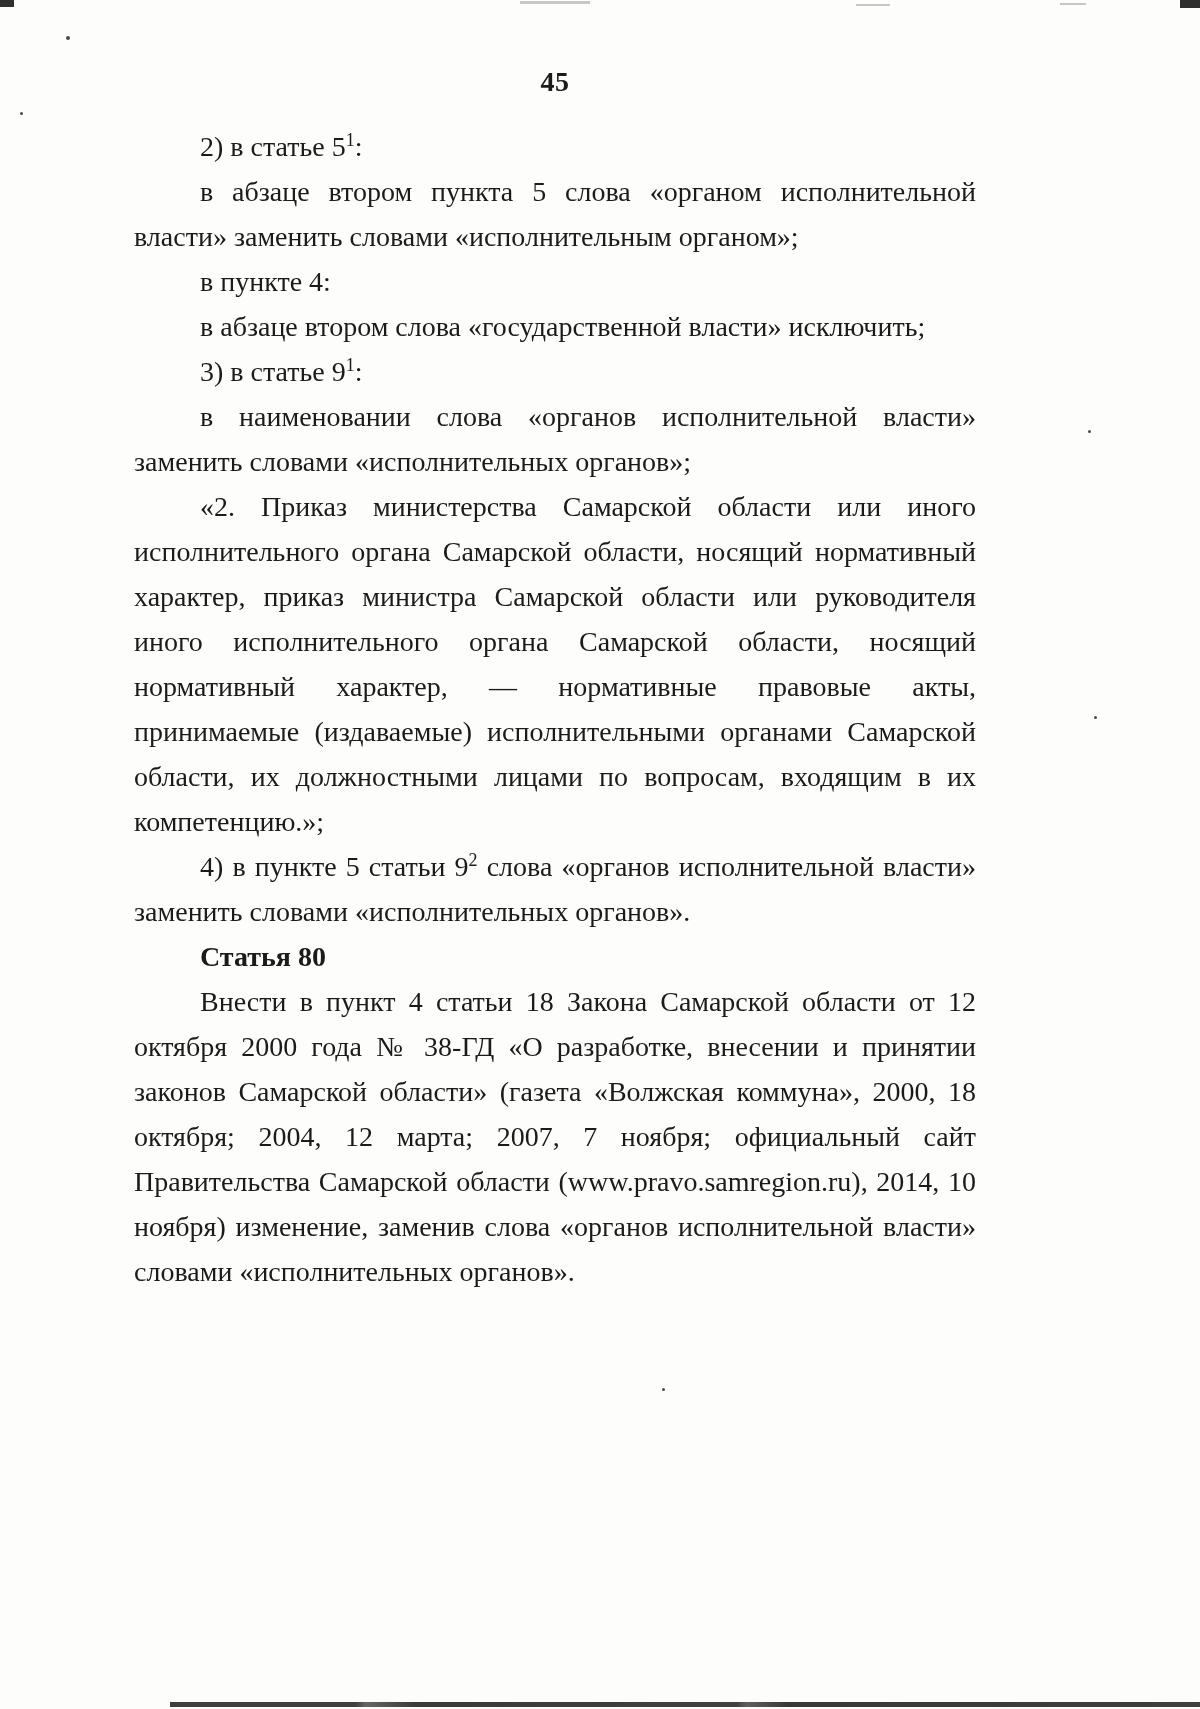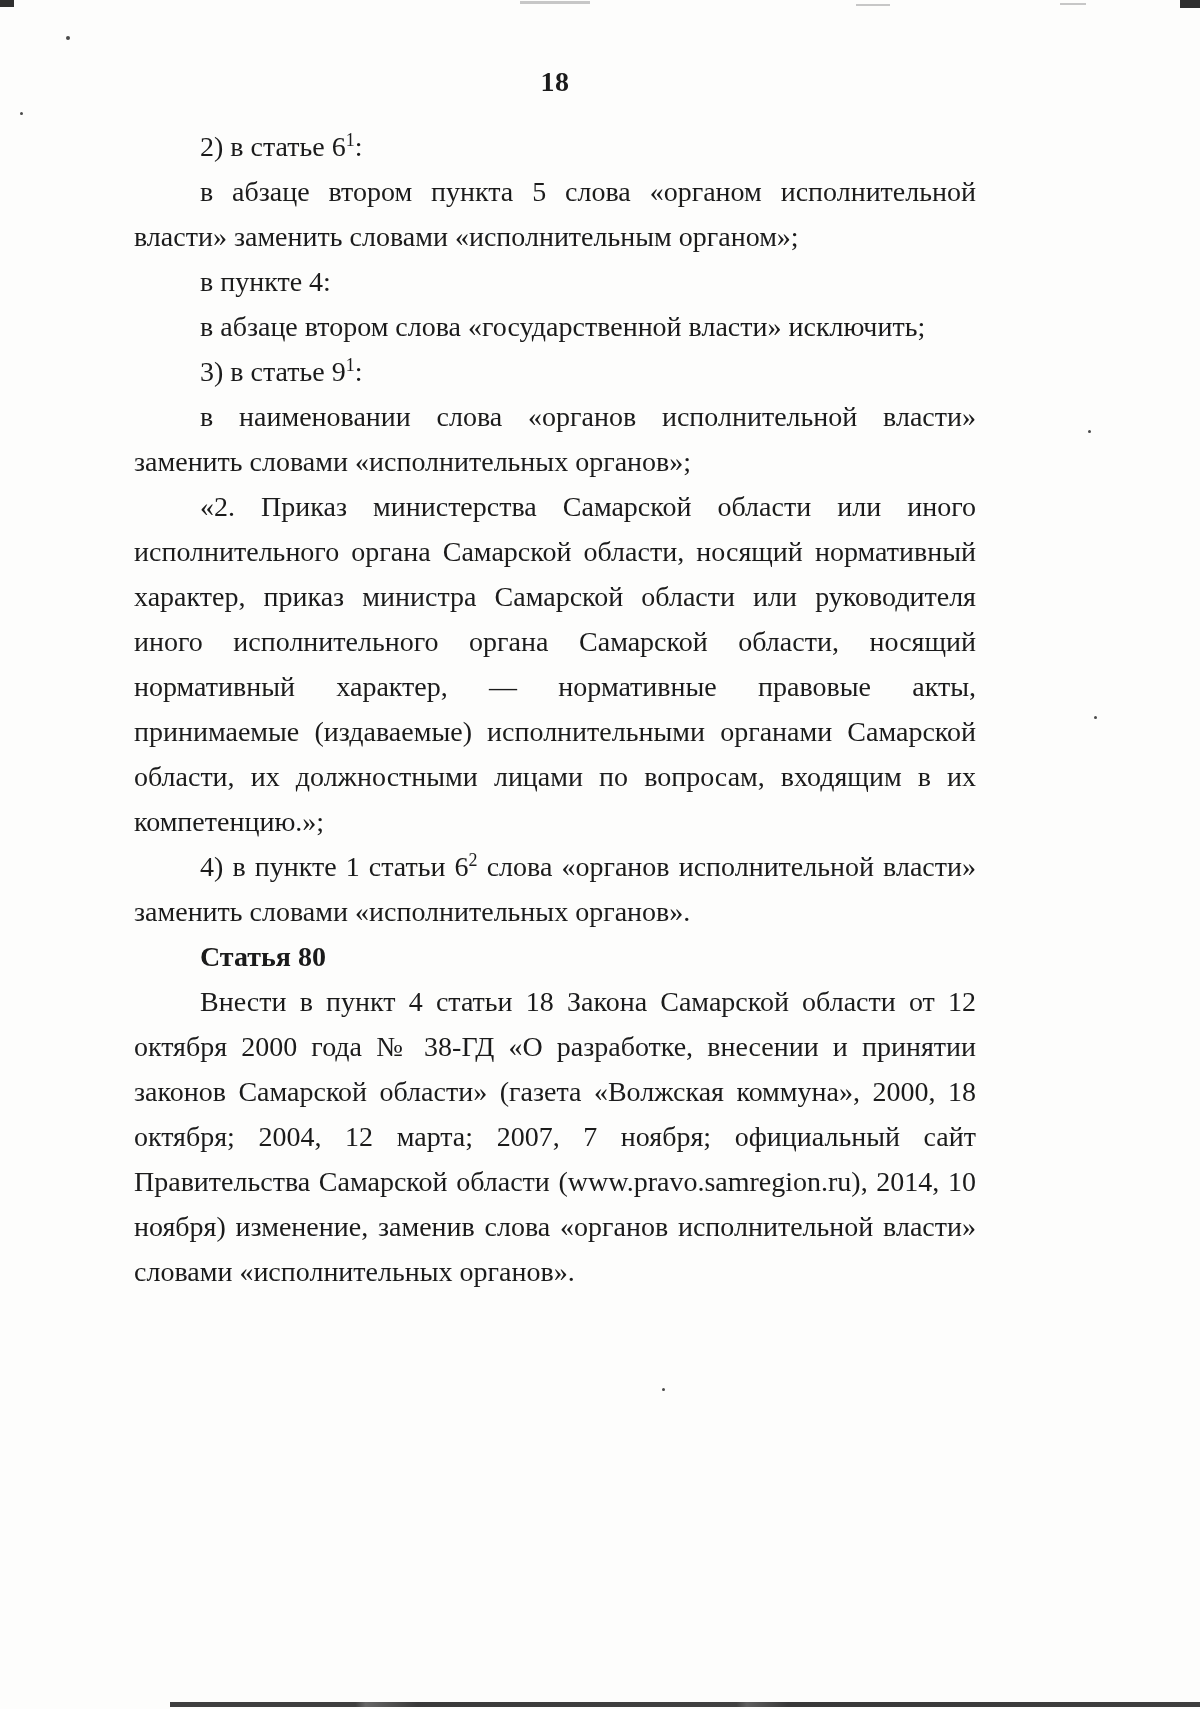--- a/index.html
+++ b/index.html
@@ -81,40 +81,40 @@
   <div class="artifact faint" style="top:1px; left:520px; width:70px; height:3px;"></div>
   <div class="artifact faint" style="top:4px; left:856px; width:34px; height:2px;"></div>
   <div class="artifact faint" style="top:3px; left:1060px; width:26px; height:2px;"></div>
   <div class="dot" style="top:36px; left:66px; width:4px; height:4px;"></div>
   <div class="dot" style="top:112px; left:20px; width:3px; height:3px;"></div>
   <div class="dot" style="top:430px; left:1088px; width:3px; height:3px;"></div>
   <div class="dot" style="top:716px; left:1094px; width:3px; height:3px;"></div>
   <div class="dot" style="top:1388px; left:662px; width:3px; height:3px;"></div>
   <div class="bottom-edge"></div>
 
-  <div class="page-number">18</div>
+  <div class="page-number">45</div>
 
   <div class="content">
 
-    <p class="para"><span>2) в статье 6</span><sup>1</sup><span>:</span></p>
+    <p class="para"><span>2) в статье 5</span><sup>1</sup><span>:</span></p>
 
     <p class="para">в абзаце втором пункта 5 слова «органом исполнительной власти» заменить словами «исполнительным органом»;</p>
 
     <p class="para">в пункте 4:</p>
 
     <p class="para">в абзаце втором слова «государственной власти» исключить;</p>
 
 
     <p class="para"><span>3) в статье 9</span><sup>1</sup><span>:</span></p>
 
     <p class="para">в наименовании слова «органов исполнительной власти» заменить словами «исполнительных органов»;</p>
 
 
     <p class="para">«2. Приказ министерства Самарской области или иного исполнительного органа Самарской области, носящий нормативный характер, приказ министра Самарской области или руководителя иного исполнительного органа Самарской области, носящий нормативный характер, — нормативные правовые акты, принимаемые (издаваемые) исполнительными органами Самарской области, их должностными лицами по вопросам, входящим в их компетенцию.»;</p>
 
-    <p class="para"><span>4) в пункте 1 статьи 6</span><sup>2</sup><span> слова «органов исполнительной власти» заменить словами «исполнительных органов».</span></p>
+    <p class="para"><span>4) в пункте 5 статьи 9</span><sup>2</sup><span> слова «органов исполнительной власти» заменить словами «исполнительных органов».</span></p>
 
     <p class="para heading">Статья 80</p>
 
     <p class="para">Внести в пункт 4 статьи 18 Закона Самарской области от 12 октября 2000 года № 38-ГД «О разработке, внесении и принятии законов Самарской области» (газета «Волжская коммуна», 2000, 18 октября; 2004, 12 марта; 2007, 7 ноября; официальный сайт Правительства Самарской области (www.pravo.samregion.ru), 2014, 10 ноября) изменение, заменив слова «органов исполнительной власти» словами «исполнительных органов».</p>
 
   </div>
 </div>
 
 </body></html>

